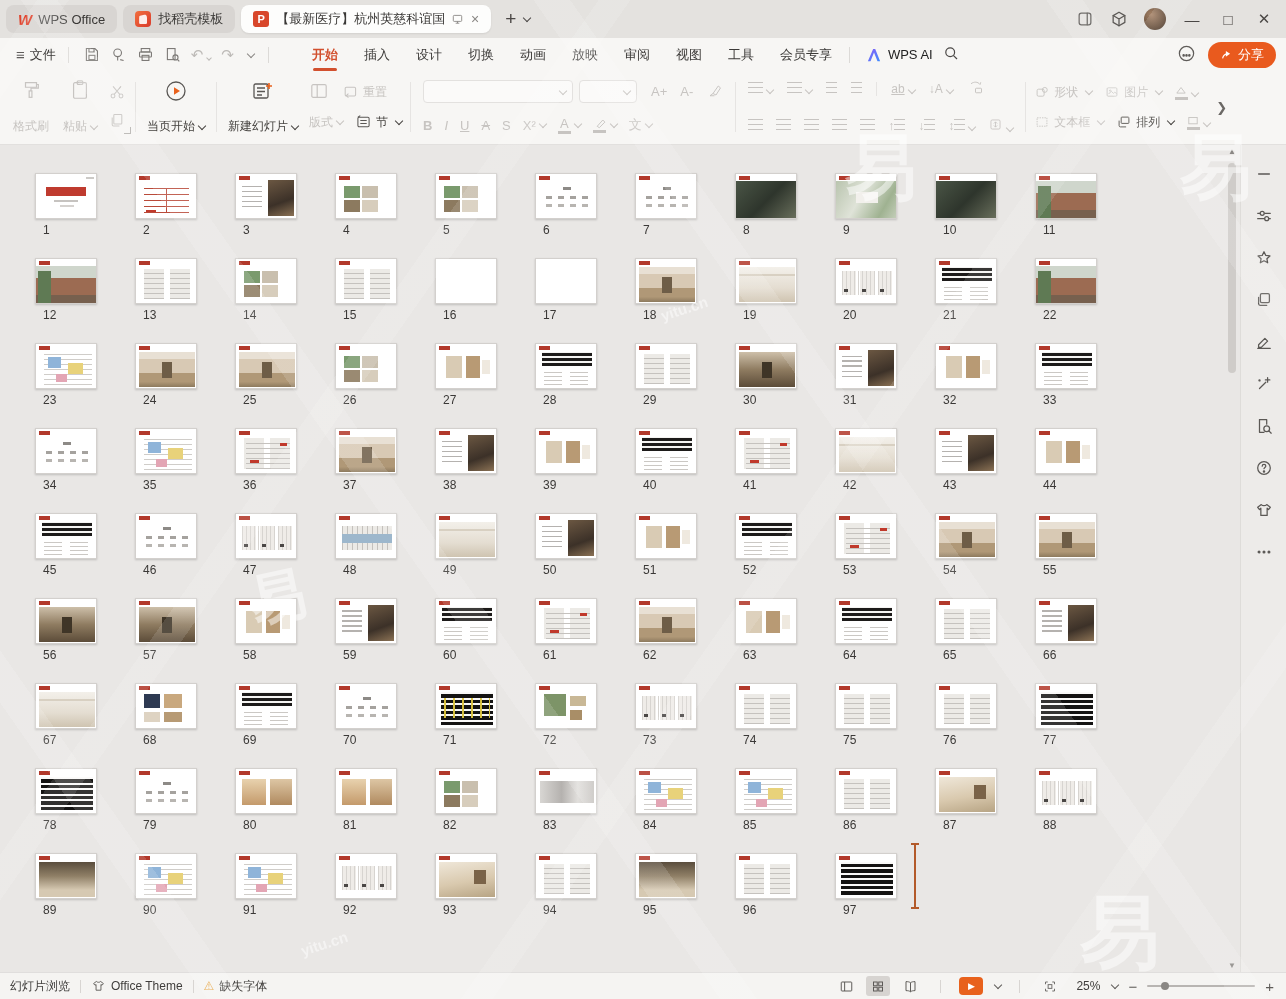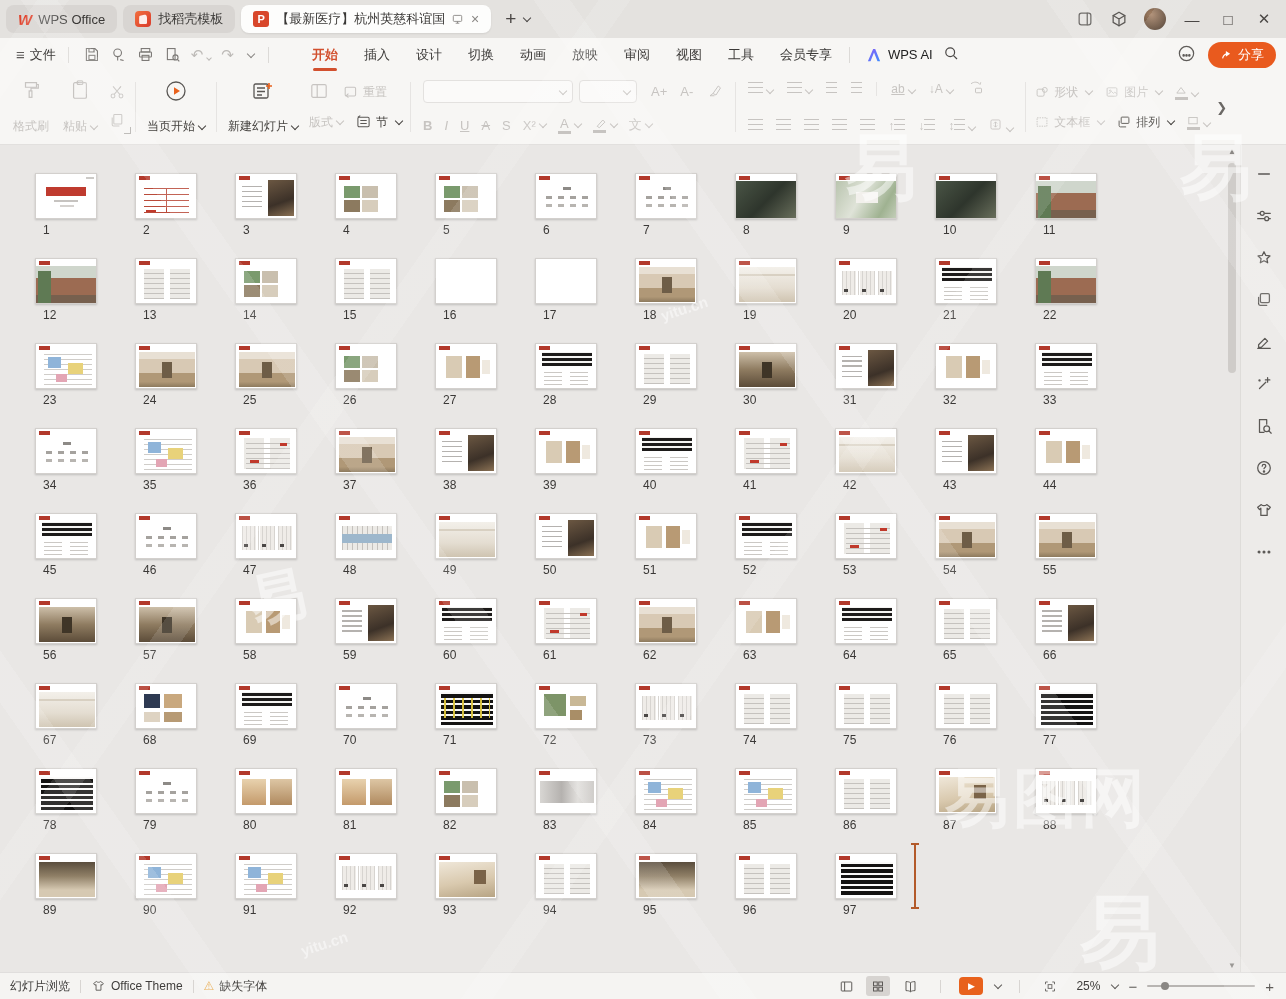--- a/index.html
+++ b/index.html
@@ -872,18 +872,17 @@
           <span class="zknob"></span>
         </span>
       <span class="pm">+</span>
     </div>
   </div>
 
   <div class="wm-stripes"></div>
   <div class="wm" style="left:845px;top:120px;font-size:72px">易</div>
   <div class="wm" style="left:1180px;top:120px;font-size:72px">易</div>
   <div class="wm" style="left:250px;top:560px;font-size:56px;transform:rotate(-12deg)">易</div>
-  <div class="wm" style="left:945px;top:755px;font-size:64px;letter-spacing:4px">易图网</div>
   <div class="wm" style="left:1080px;top:880px;font-size:80px">易</div>
   <div class="wm" style="left:300px;top:935px;font-size:15px;transform:rotate(-18deg)">yitu.cn</div>
   <div class="wm" style="left:660px;top:300px;font-size:15px;transform:rotate(-18deg)">yitu.cn</div>
 
 </div>
 
 </body></html>

